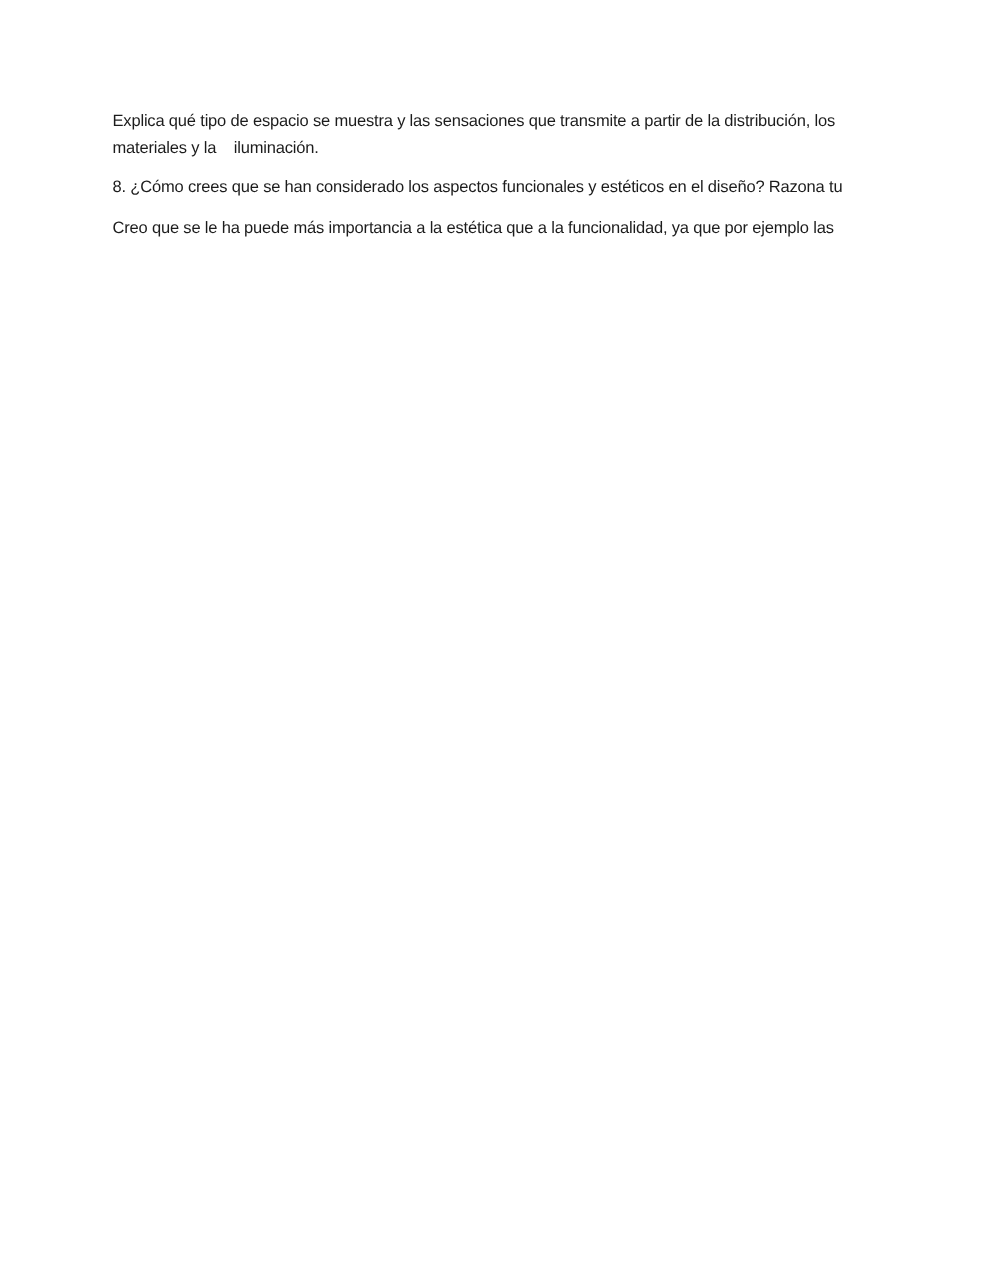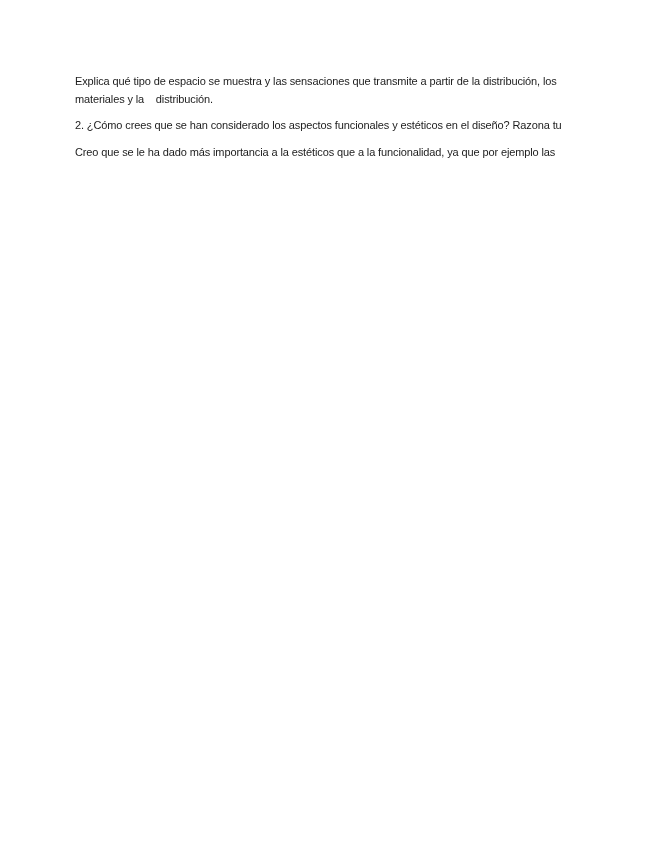--- a/index.html
+++ b/index.html
@@ -29,24 +29,24 @@
     color: #1c1c1c;
   }
 </style>
 </head>
 <body>
 
 <div class="page">
 
   <div class="paragraph">
     <div class="text-line">Explica qué tipo de espacio se muestra y las sensaciones que transmite a partir de la distribución, los</div>
-    <div class="text-line">materiales y la    distribución.</div>
+    <div class="text-line">materiales y la    iluminación.</div>
   </div>
 
   <div class="paragraph">
-    <div class="text-line">2. ¿Cómo crees que se han considerado los aspectos funcionales y estéticos en el diseño? Razona tu</div>
+    <div class="text-line">8. ¿Cómo crees que se han considerado los aspectos funcionales y estéticos en el diseño? Razona tu</div>
   </div>
 
   <div class="paragraph">
-    <div class="text-line">Creo que se le ha dado más importancia a la estéticos que a la funcionalidad, ya que por ejemplo las</div>
+    <div class="text-line">Creo que se le ha puede más importancia a la estética que a la funcionalidad, ya que por ejemplo las</div>
   </div>
 
 </div>
 
 </body></html>

